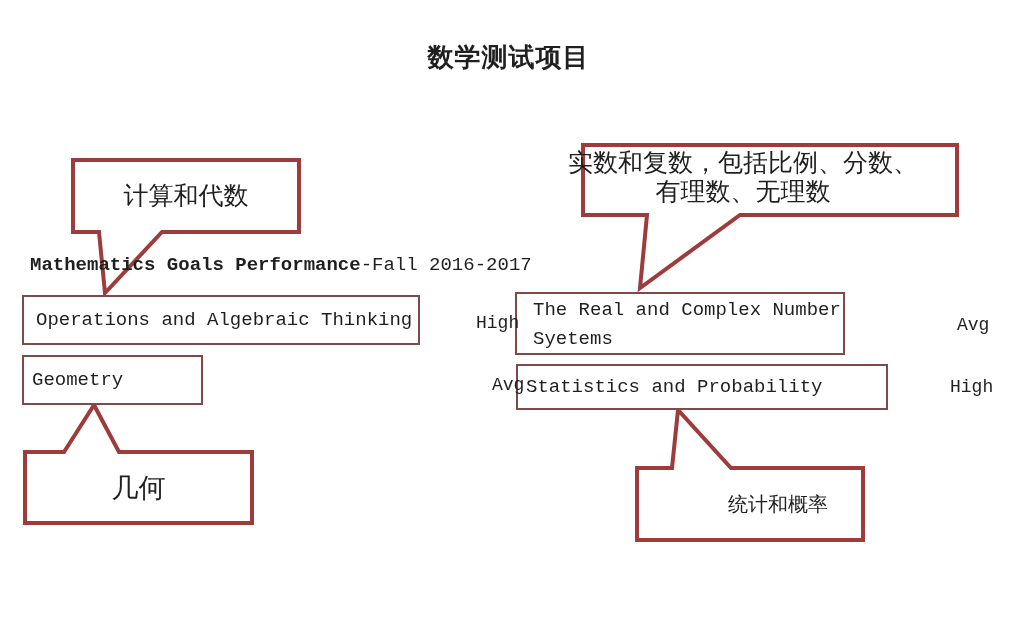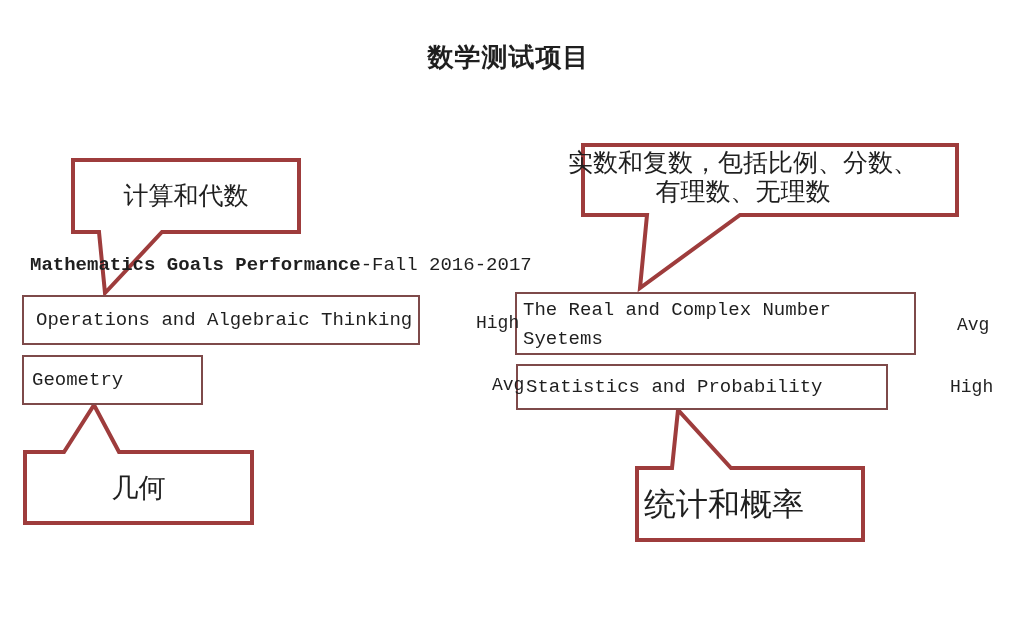--- a/index.html
+++ b/index.html
@@ -33,34 +33,34 @@
     stroke-linejoin:miter;
   }
   
   .callout-text{
     text-align:center;
     color:var(--text);
   }
   #callout-text-0{left:73px;top:160px;width:226px;height:72px;line-height:72px;font-size:25px;}
   #callout-text-1{left:557px;top:148px;width:372px;font-size:25px;line-height:29px;}
   #callout-text-2{left:25px;top:452px;width:227px;height:71px;line-height:71px;font-size:27px;}
-  #callout-text-3{left:611px;top:468px;width:226px;height:72px;line-height:72px;font-size:32px;font-family:Liberation Serif, serif;}
+  #callout-text-3{left:665px;top:468px;width:226px;height:72px;line-height:72px;font-size:20px;font-family:Liberation Serif, serif;}
   
   .mono{font-family:"Liberation Mono","DejaVu Sans Mono",monospace;}
   #report-header{left:30px;top:254px;font-size:19px;white-space:nowrap;}
   #report-header .hdr-bold{font-weight:bold;}
   .subject-box{
     border:2px solid var(--box-border);
     background:#ffffff;
     font-size:19px;
     box-sizing:border-box;
     overflow:hidden;
   }
   #box-0{left:22px;top:295px;width:398px;height:50px;line-height:46px;padding-left:12px;}
-  #box-1{left:515px;top:292px;width:401px;height:63px;line-height:29px;padding:2px 0 0 6px;}
+  #box-1{left:515px;top:292px;width:330px;height:63px;line-height:29px;padding:2px 0 0 16px;}
   #box-2{left:22px;top:355px;width:181px;height:50px;line-height:46px;padding-left:8px;}
   #box-3{left:516px;top:364px;width:372px;height:46px;line-height:42px;padding-left:8px;}
   .score{font-size:18px;white-space:nowrap;margin-left:16px;}
   #score-0{left:460px;top:313px;}
   #score-1{left:941px;top:315px;}
   #score-2{left:476px;top:375px;}
   #score-3{left:934px;top:377px;}
 </style>
 </head>
 <body>

